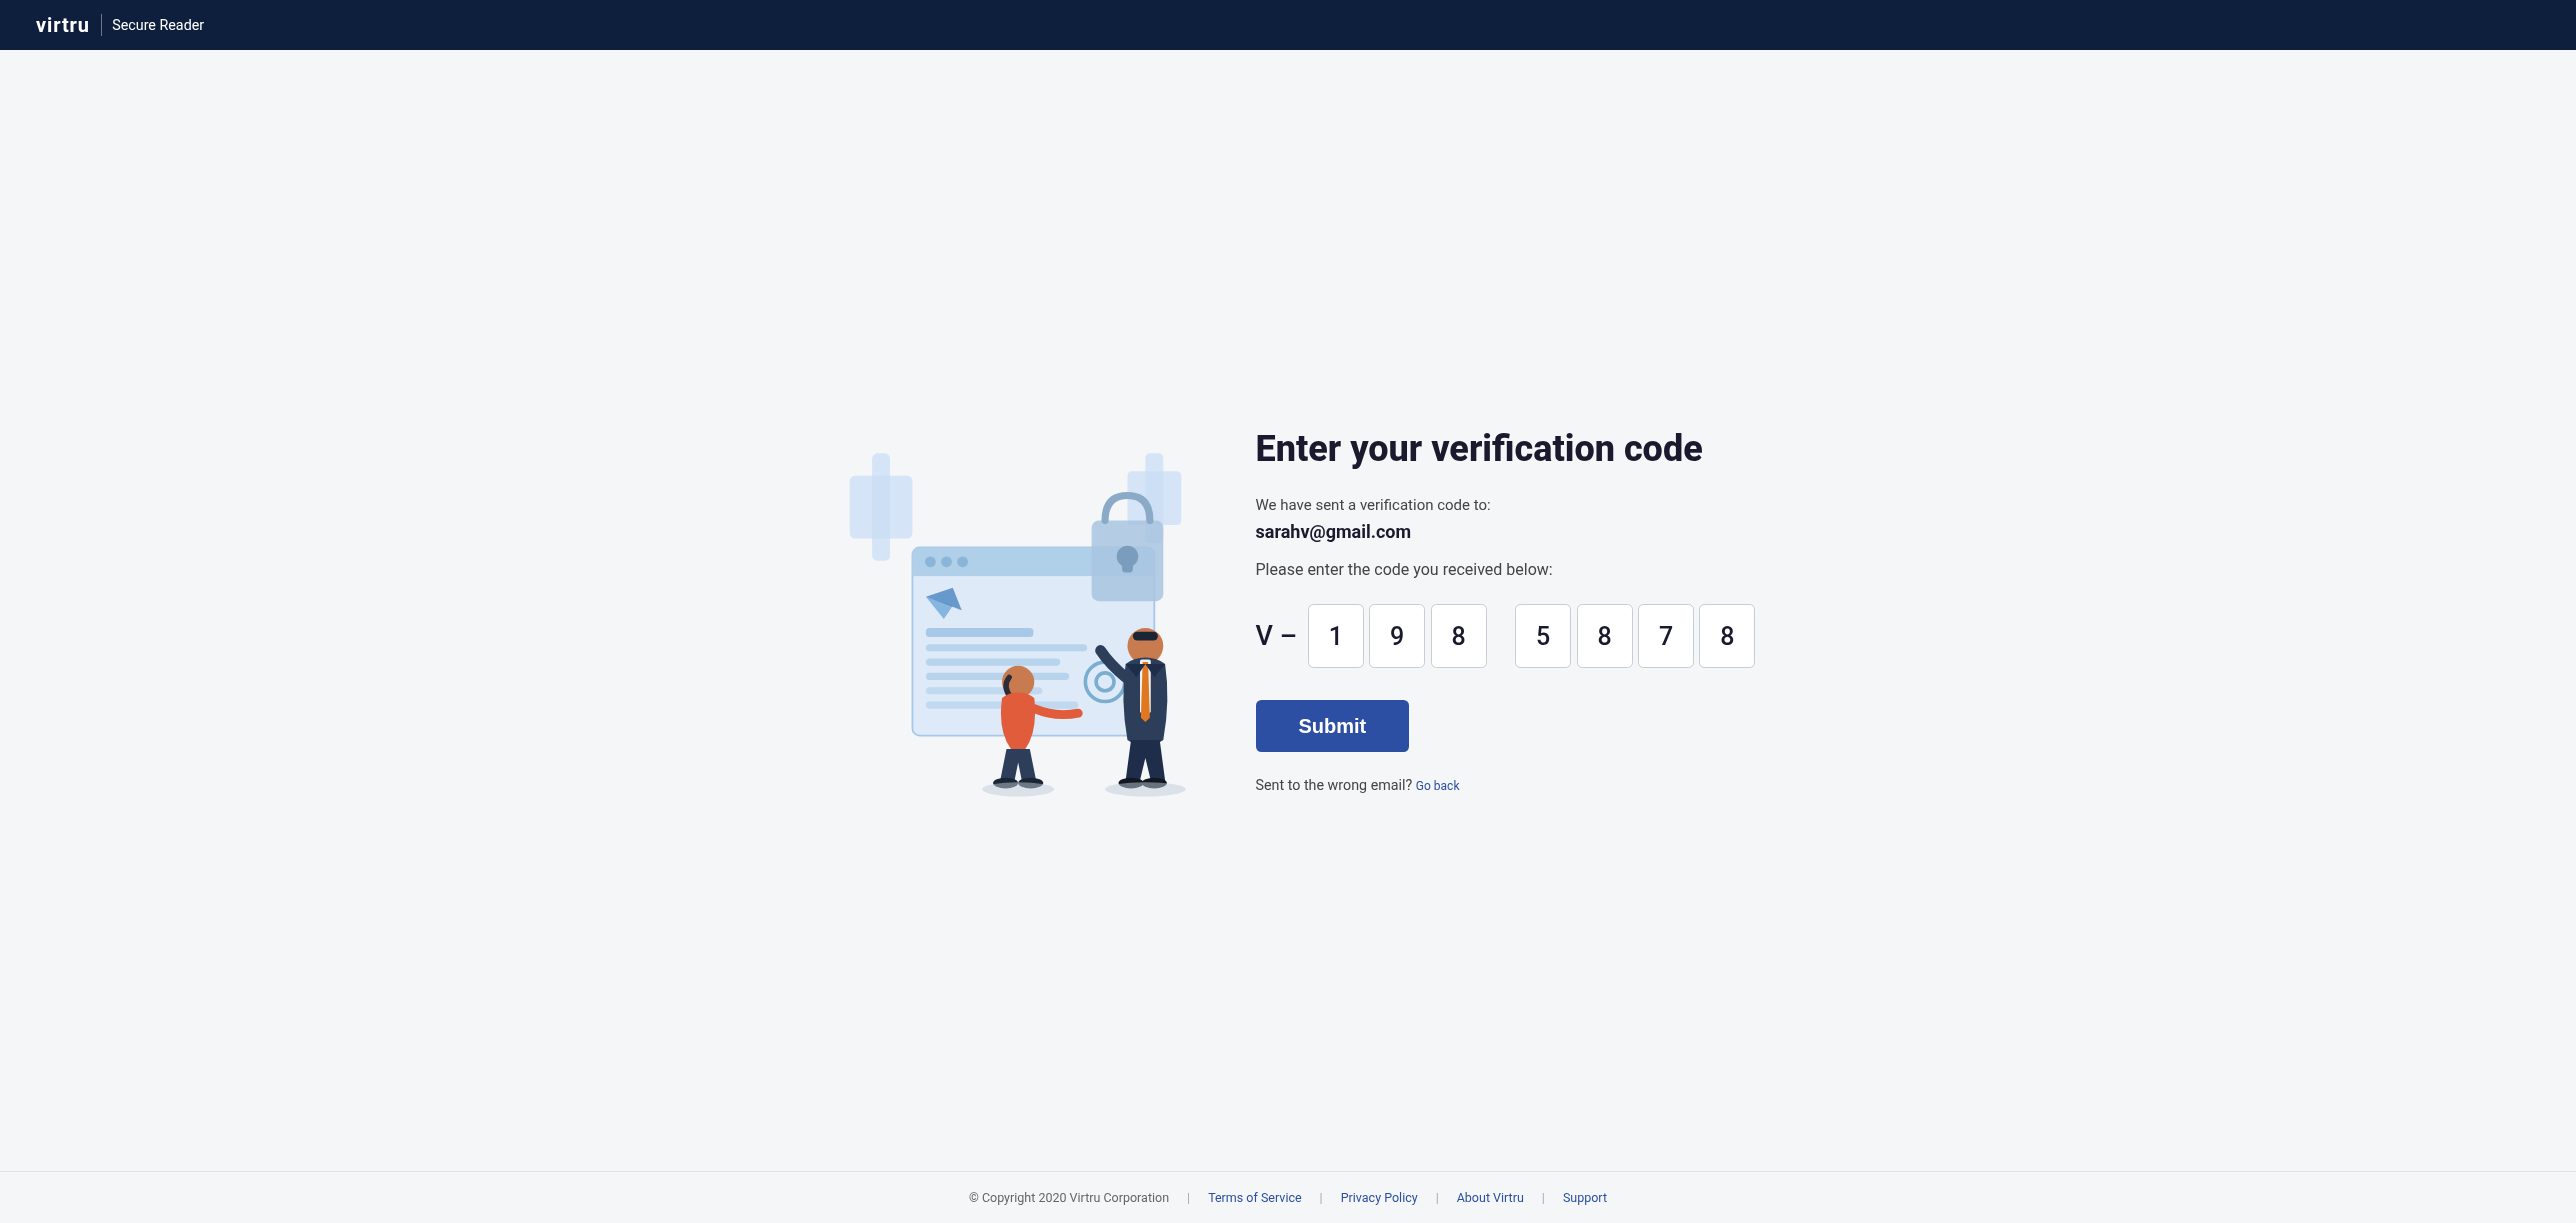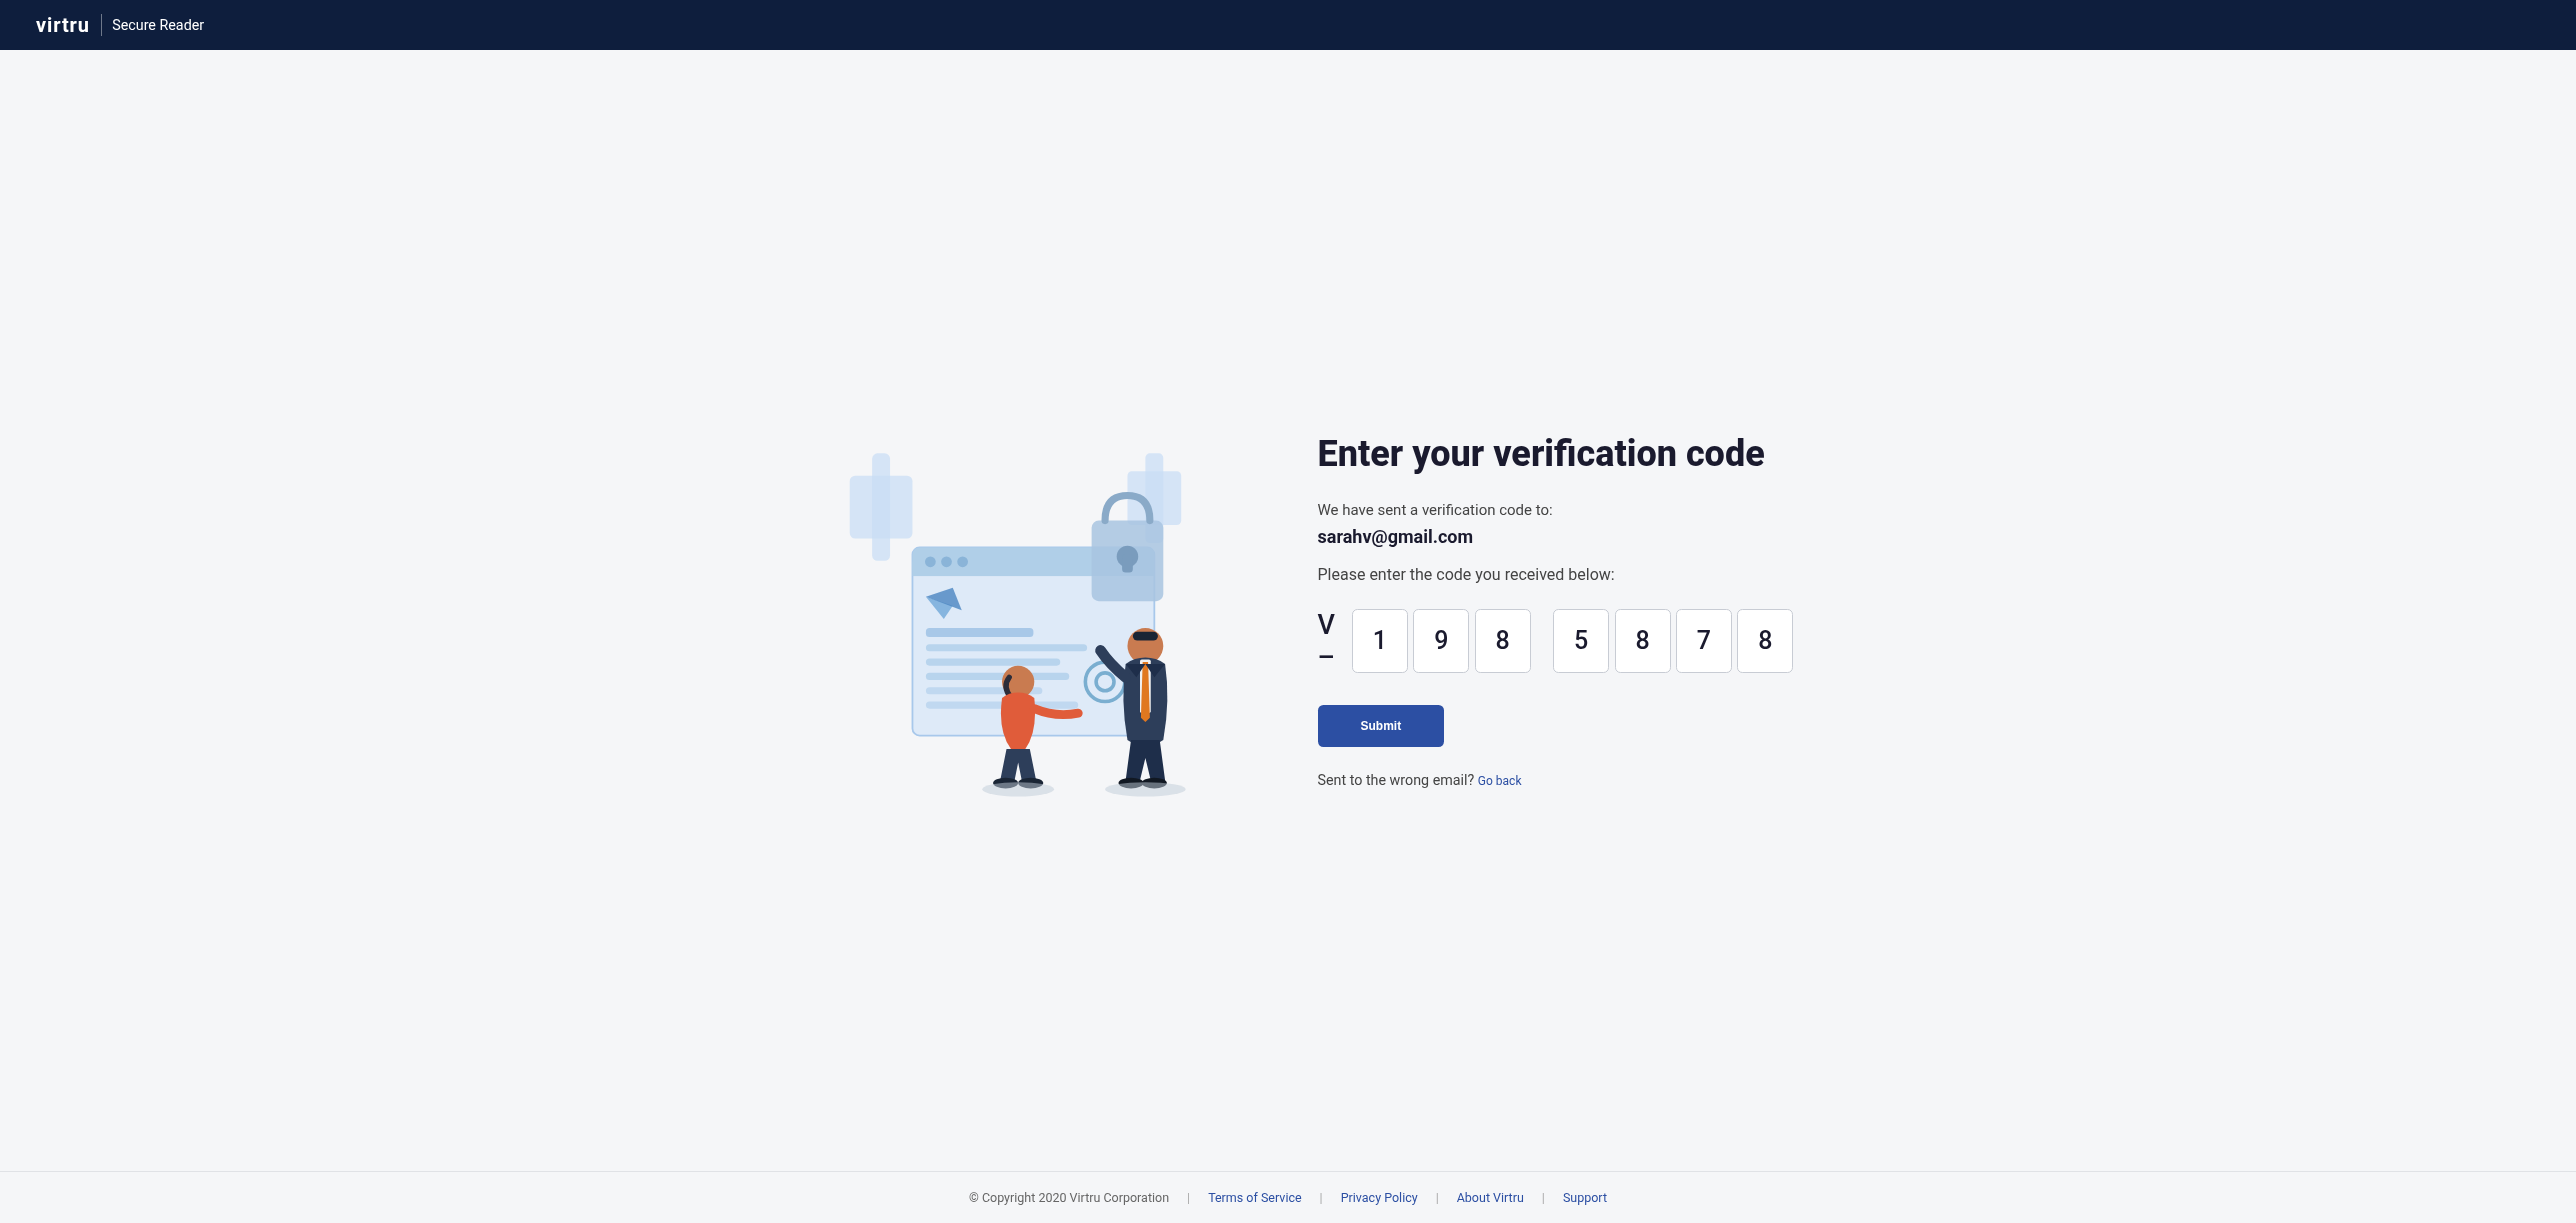--- a/index.html
+++ b/index.html
@@ -56,21 +56,21 @@
       flex: 1;
       display: flex;
       align-items: center;
       justify-content: center;
       padding: 54px 36px;
     }
 
     .content-wrapper {
       display: flex;
       align-items: center;
-      gap: 92px;
+      gap: 30px;
       max-width: 985px;
       width: 100%;
     }
 
     
     .illustration {
       flex: 0 0 430px;
       display: flex;
       align-items: center;
       justify-content: center;
@@ -145,21 +145,21 @@
       display: flex;
       align-items: center;
       justify-content: center;
     }
 
     .submit-btn {
       background: #2c4fa3;
       color: #ffffff;
       border: none;
       border-radius: 5.4px;
-      font-size: 12px;
+      font-size: 20px;
       font-weight: 700;
       padding: 14.3px 43px;
       cursor: pointer;
       margin-bottom: 25px;
       display: block;
     }
 
     .wrong-email-text {
       font-size: 14.3px;
       color: #444;

